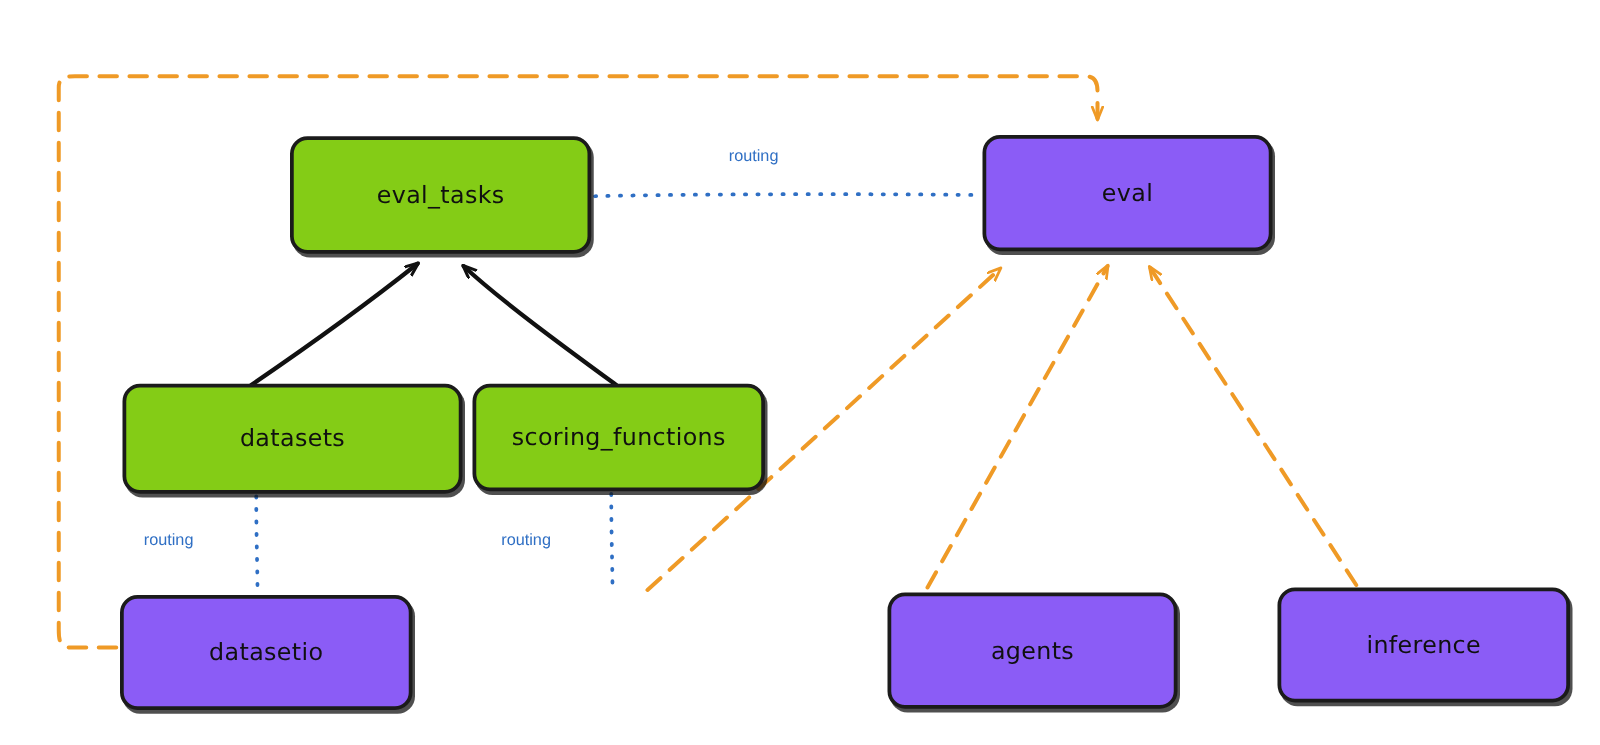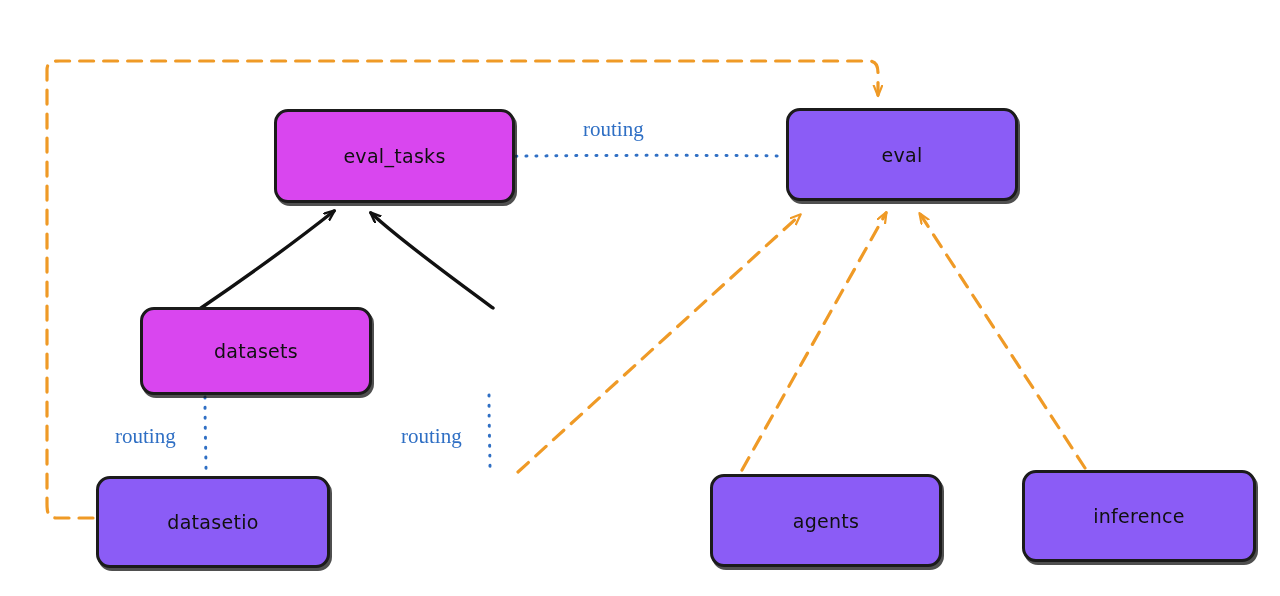--- a/index.html
+++ b/index.html
@@ -32,34 +32,33 @@
     display: flex;
     align-items: center;
     justify-content: center;
     font-family: "DejaVu Sans", sans-serif;
     font-size: 19px;
     color: #101010;
     letter-spacing: 0.3px;
     box-shadow: 2px 3px 0px rgba(20,20,20,0.75);
   }
   .node-blue {
-    background: #d946ef;
-    margin-left: 42px;
+    background: #84cc16;
   }
   .node-green {
     background: #8b5cf6;
   }
   .node-label {
     display: block;
     pointer-events: none;
   }
   .edge-label {
     position: absolute;
-    font-family: Liberation Serif, serif;
-    font-size: 21px;
+    font-family: Liberation Sans, sans-serif;
+    font-size: 13px;
     color: #2f6fc4;
     background: #ffffff;
     padding: 0 3px;
     white-space: nowrap;
   }
 </style>
 </head>
 <body>
 
 <div id="canvas">
@@ -112,24 +111,27 @@
   </svg>
 
   <div class="node node-blue" style="left:232px; top:109px; width:241px; height:94px;">
     <span class="node-label">eval_tasks</span>
   </div>
 
   <div class="node node-green" style="left:786px; top:108px; width:232px; height:93px;">
     <span class="node-label">eval</span>
   </div>
 
-  <div class="node node-blue" style="left:98px; top:307px; width:232px; height:88px;">
+  <div class="node node-blue" style="left:98px; top:307px; width:272px; height:88px;">
     <span class="node-label">datasets</span>
   </div>
 
+  <div class="node node-blue" style="left:378px; top:307px; width:234px; height:86px;">
+    <span class="node-label">scoring_functions</span>
+  </div>
 
   <div class="node node-green" style="left:96px; top:476px; width:234px; height:92px;">
     <span class="node-label">datasetio</span>
   </div>
 
 
   <div class="node node-green" style="left:1022px; top:470px; width:234px; height:92px;">
     <span class="node-label">inference</span>
   </div>
 

